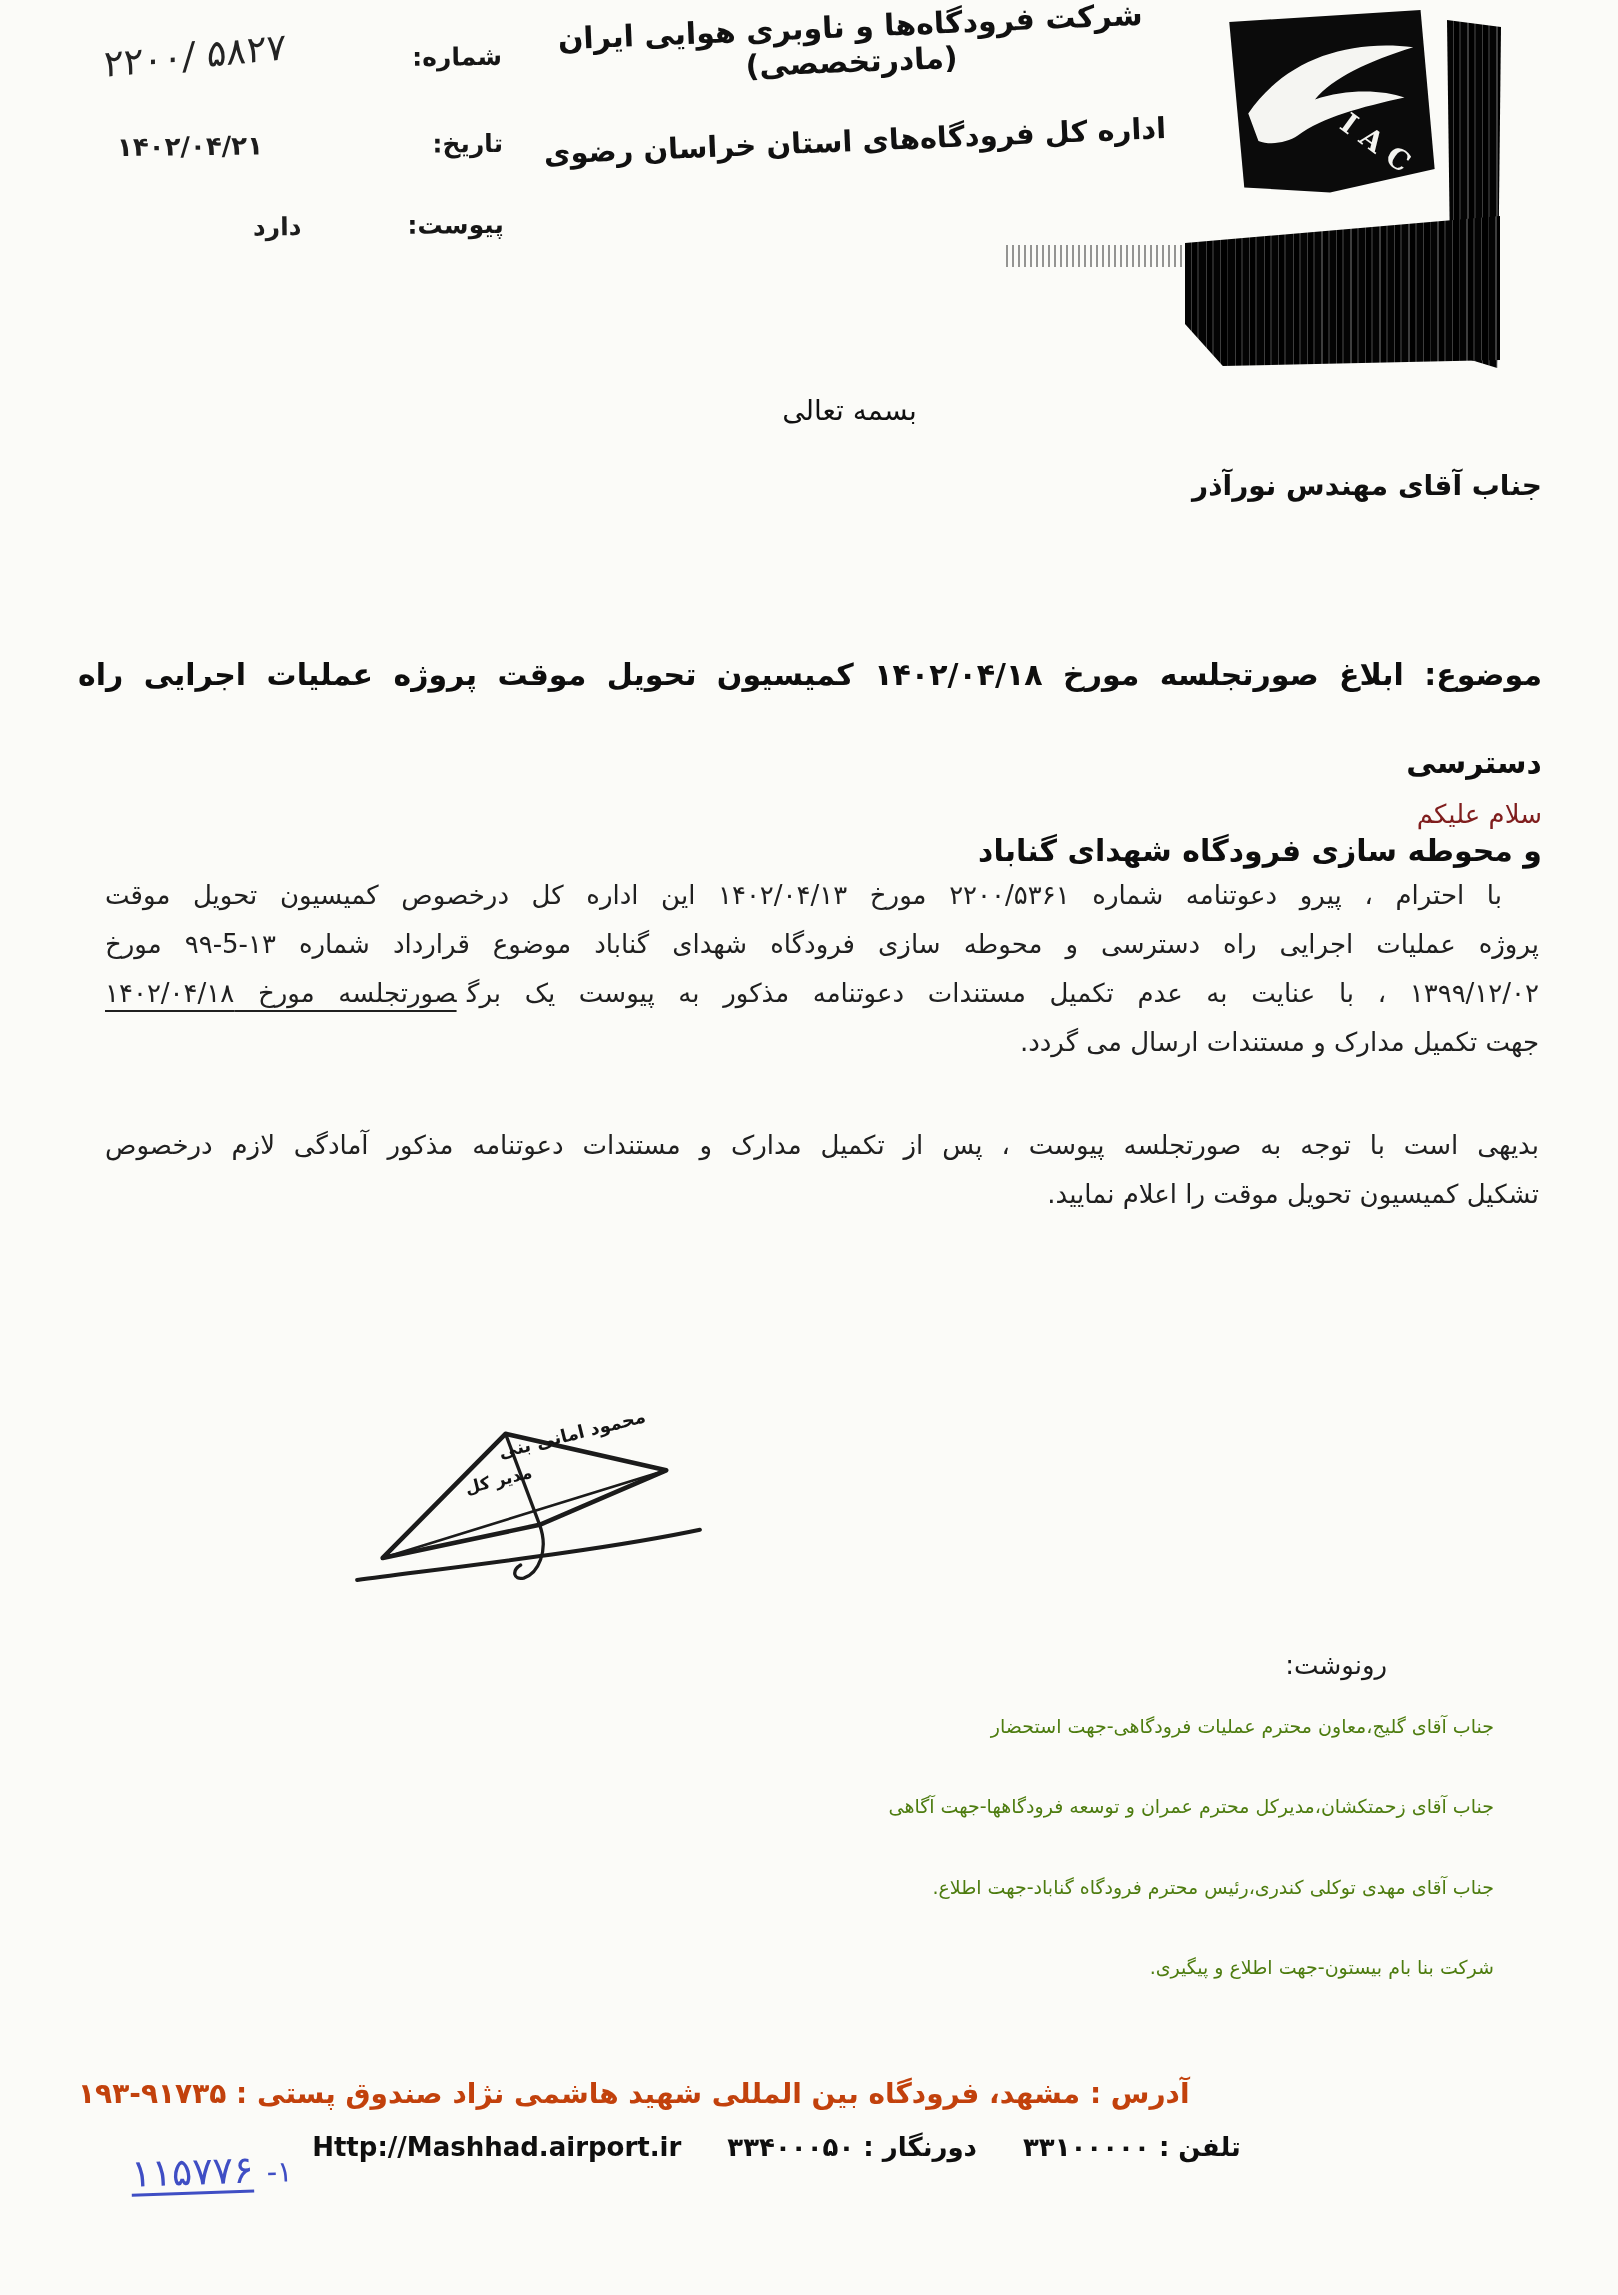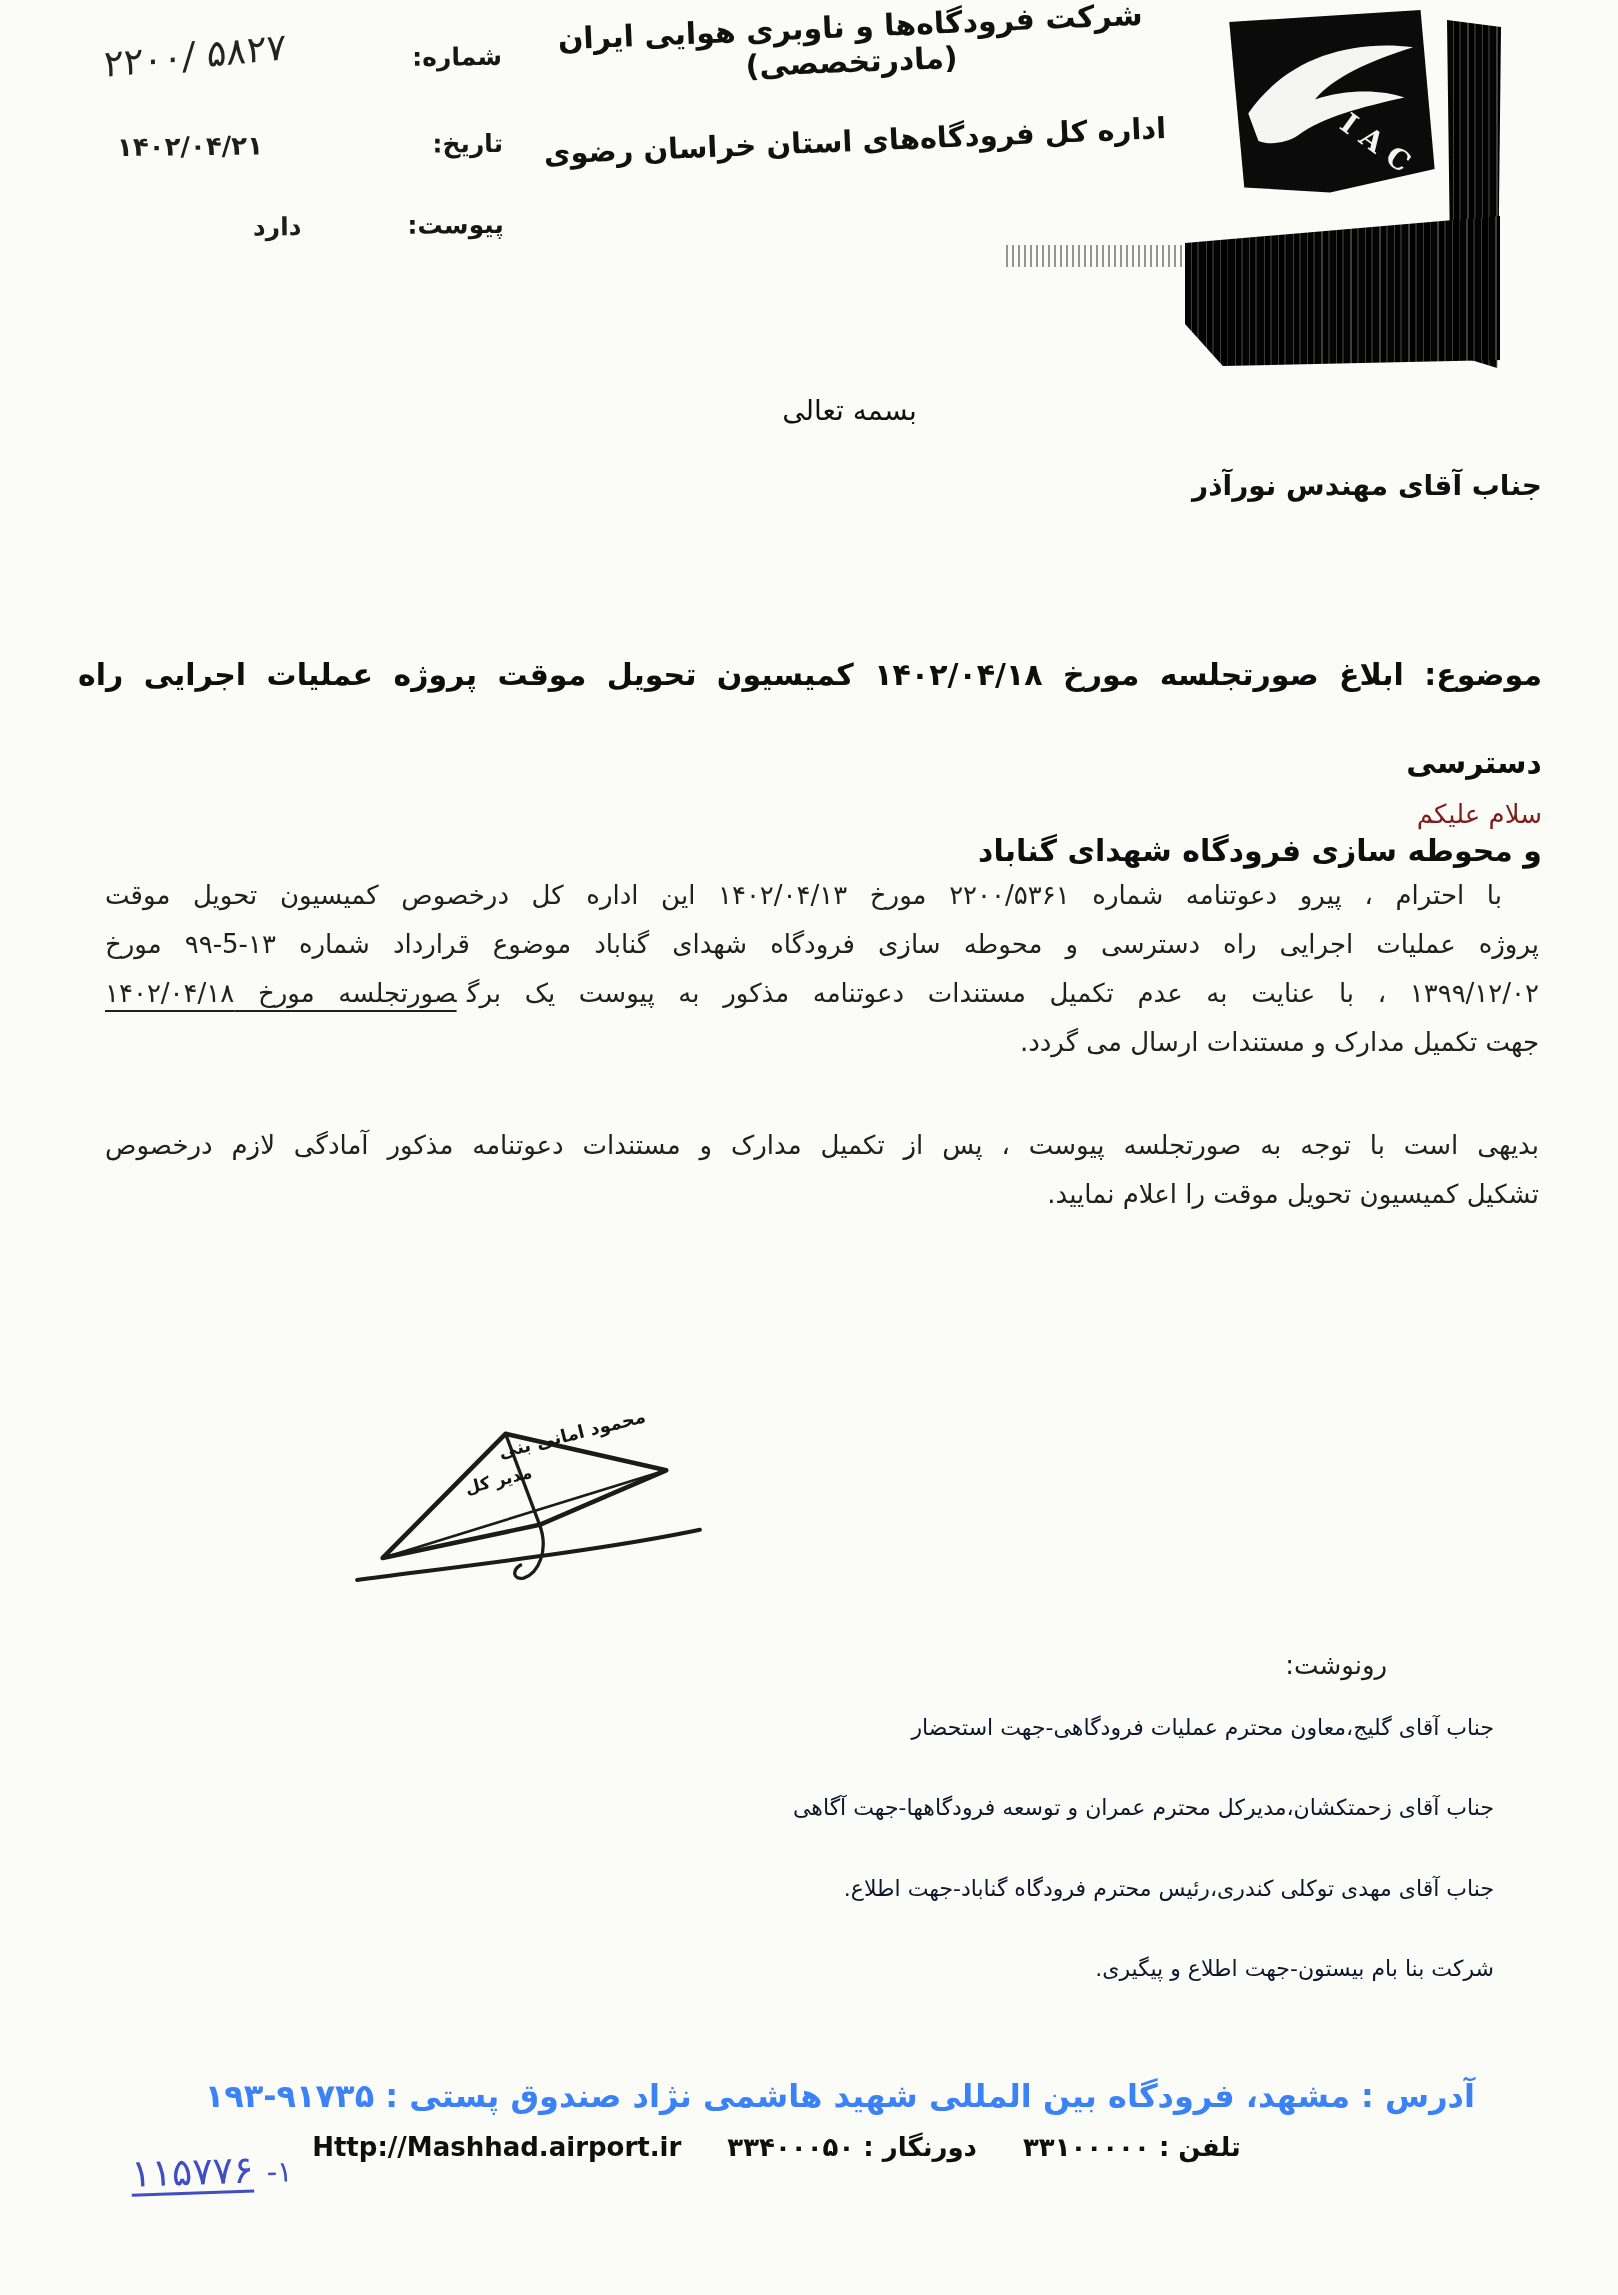--- a/index.html
+++ b/index.html
@@ -145,31 +145,31 @@
     transform: rotate(-12deg); white-space: nowrap;
   }
 
   
   .cc-label {
     position: absolute; top: 1650px; right: 231px;
     font-size: 26px; color: #1b1b1b;
   }
   .cc-item {
     position: absolute; right: 124px;
-    font-size: 22px; color: #0f172a; white-space: nowrap;
+    font-size: 19px; color: #4d7c0f; white-space: nowrap;
   }
   .cc-item-0 { top: 1715px; }
   .cc-item-1 { top: 1795px; }
   .cc-item-2 { top: 1876px; }
   .cc-item-3 { top: 1956px; }
 
   
   .footer-address {
     position: absolute; top: 2077px; left: 79px; width: 1397px;
-    text-align: right; font-weight: bold; font-size: 32px; color: #3b82f6;
+    text-align: left; font-weight: bold; font-size: 28px; color: #c2410c;
   }
   .footer-contact {
     position: absolute; top: 2132px; left: 79px; width: 1397px;
     display: flex; direction: rtl; justify-content: center; gap: 46px;
     font-weight: bold; font-size: 26px; color: #0f0f0f;
   }
   .footer-url { direction: ltr; font-weight: bold; }
 
   
   .pen-ref {

